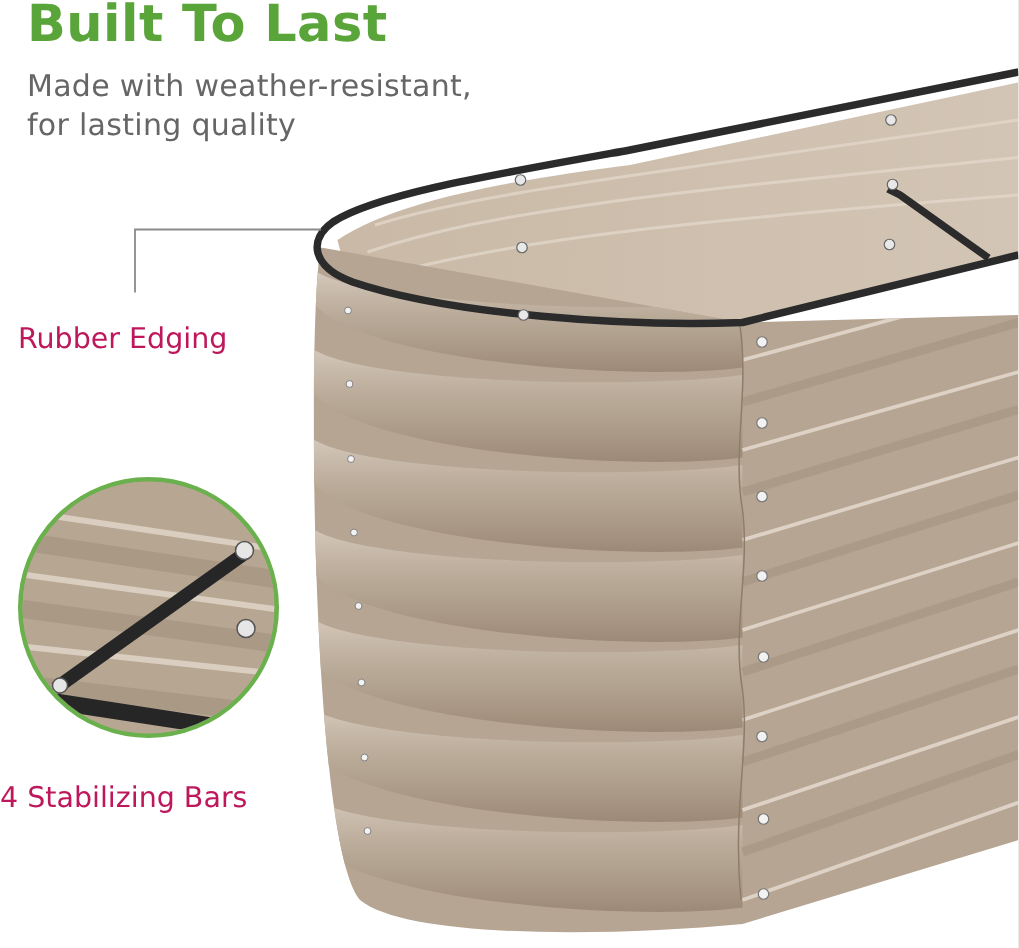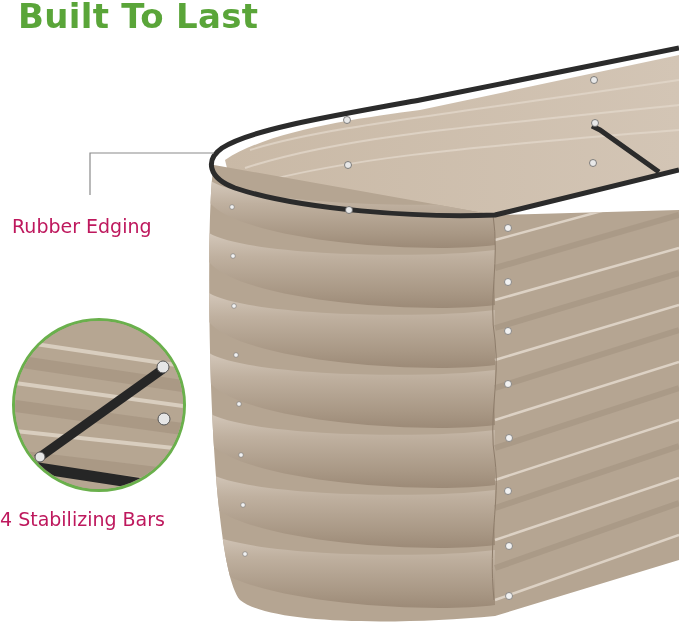--- a/index.html
+++ b/index.html
@@ -9,20 +9,22 @@
   .desc div{white-space:nowrap;}
   .callout{position:absolute;font-size:19px;color:#be185d;font-family:"DejaVu Sans",sans-serif;white-space:nowrap;}
   svg{position:absolute;left:0;top:0;}
   .circle{position:absolute;left:12px;top:318px;width:168px;height:168px;border-radius:50%;border:3px solid #6ab04c;overflow:hidden;background:#b8a896;}
 </style>
 </head>
 <body>
 
 <div class="title">Built To Last</div>
 <div class="desc">
+  <div>Made with weather-resistant,</div>
+  <div>for lasting quality</div>
 </div>
 
 <svg width="679" height="632" viewBox="0 0 679 632">
   <defs>
     <linearGradient id="rib" x1="0" y1="0" x2="0" y2="1">
       <stop offset="0" stop-color="#d6cabd"></stop>
       <stop offset="0.35" stop-color="#bfb09f"></stop>
       <stop offset="0.8" stop-color="#a89784"></stop>
       <stop offset="1" stop-color="#9c8a77"></stop>
     </linearGradient>
@@ -135,13 +137,13 @@
     <path d="M10,145 L160,168" stroke="#262626" stroke-width="11" fill="none"></path>
     <g fill="#e6e6e6" stroke="#555" stroke-width="1">
       <circle cx="148" cy="46" r="6"></circle>
       <circle cx="149" cy="98" r="6"></circle>
       <circle cx="25" cy="136" r="5"></circle>
     </g>
   </svg>
 </div>
 
 <div class="callout" style="left:12px;top:215px;">Rubber Edging</div>
-<div class="callout" style="left:0px;top:508px;">4 Stabilizing Bars</div>
+<div class="callout" style="left:0px;top:521px;">4 Stabilizing Bars</div>
 
 </body></html>

